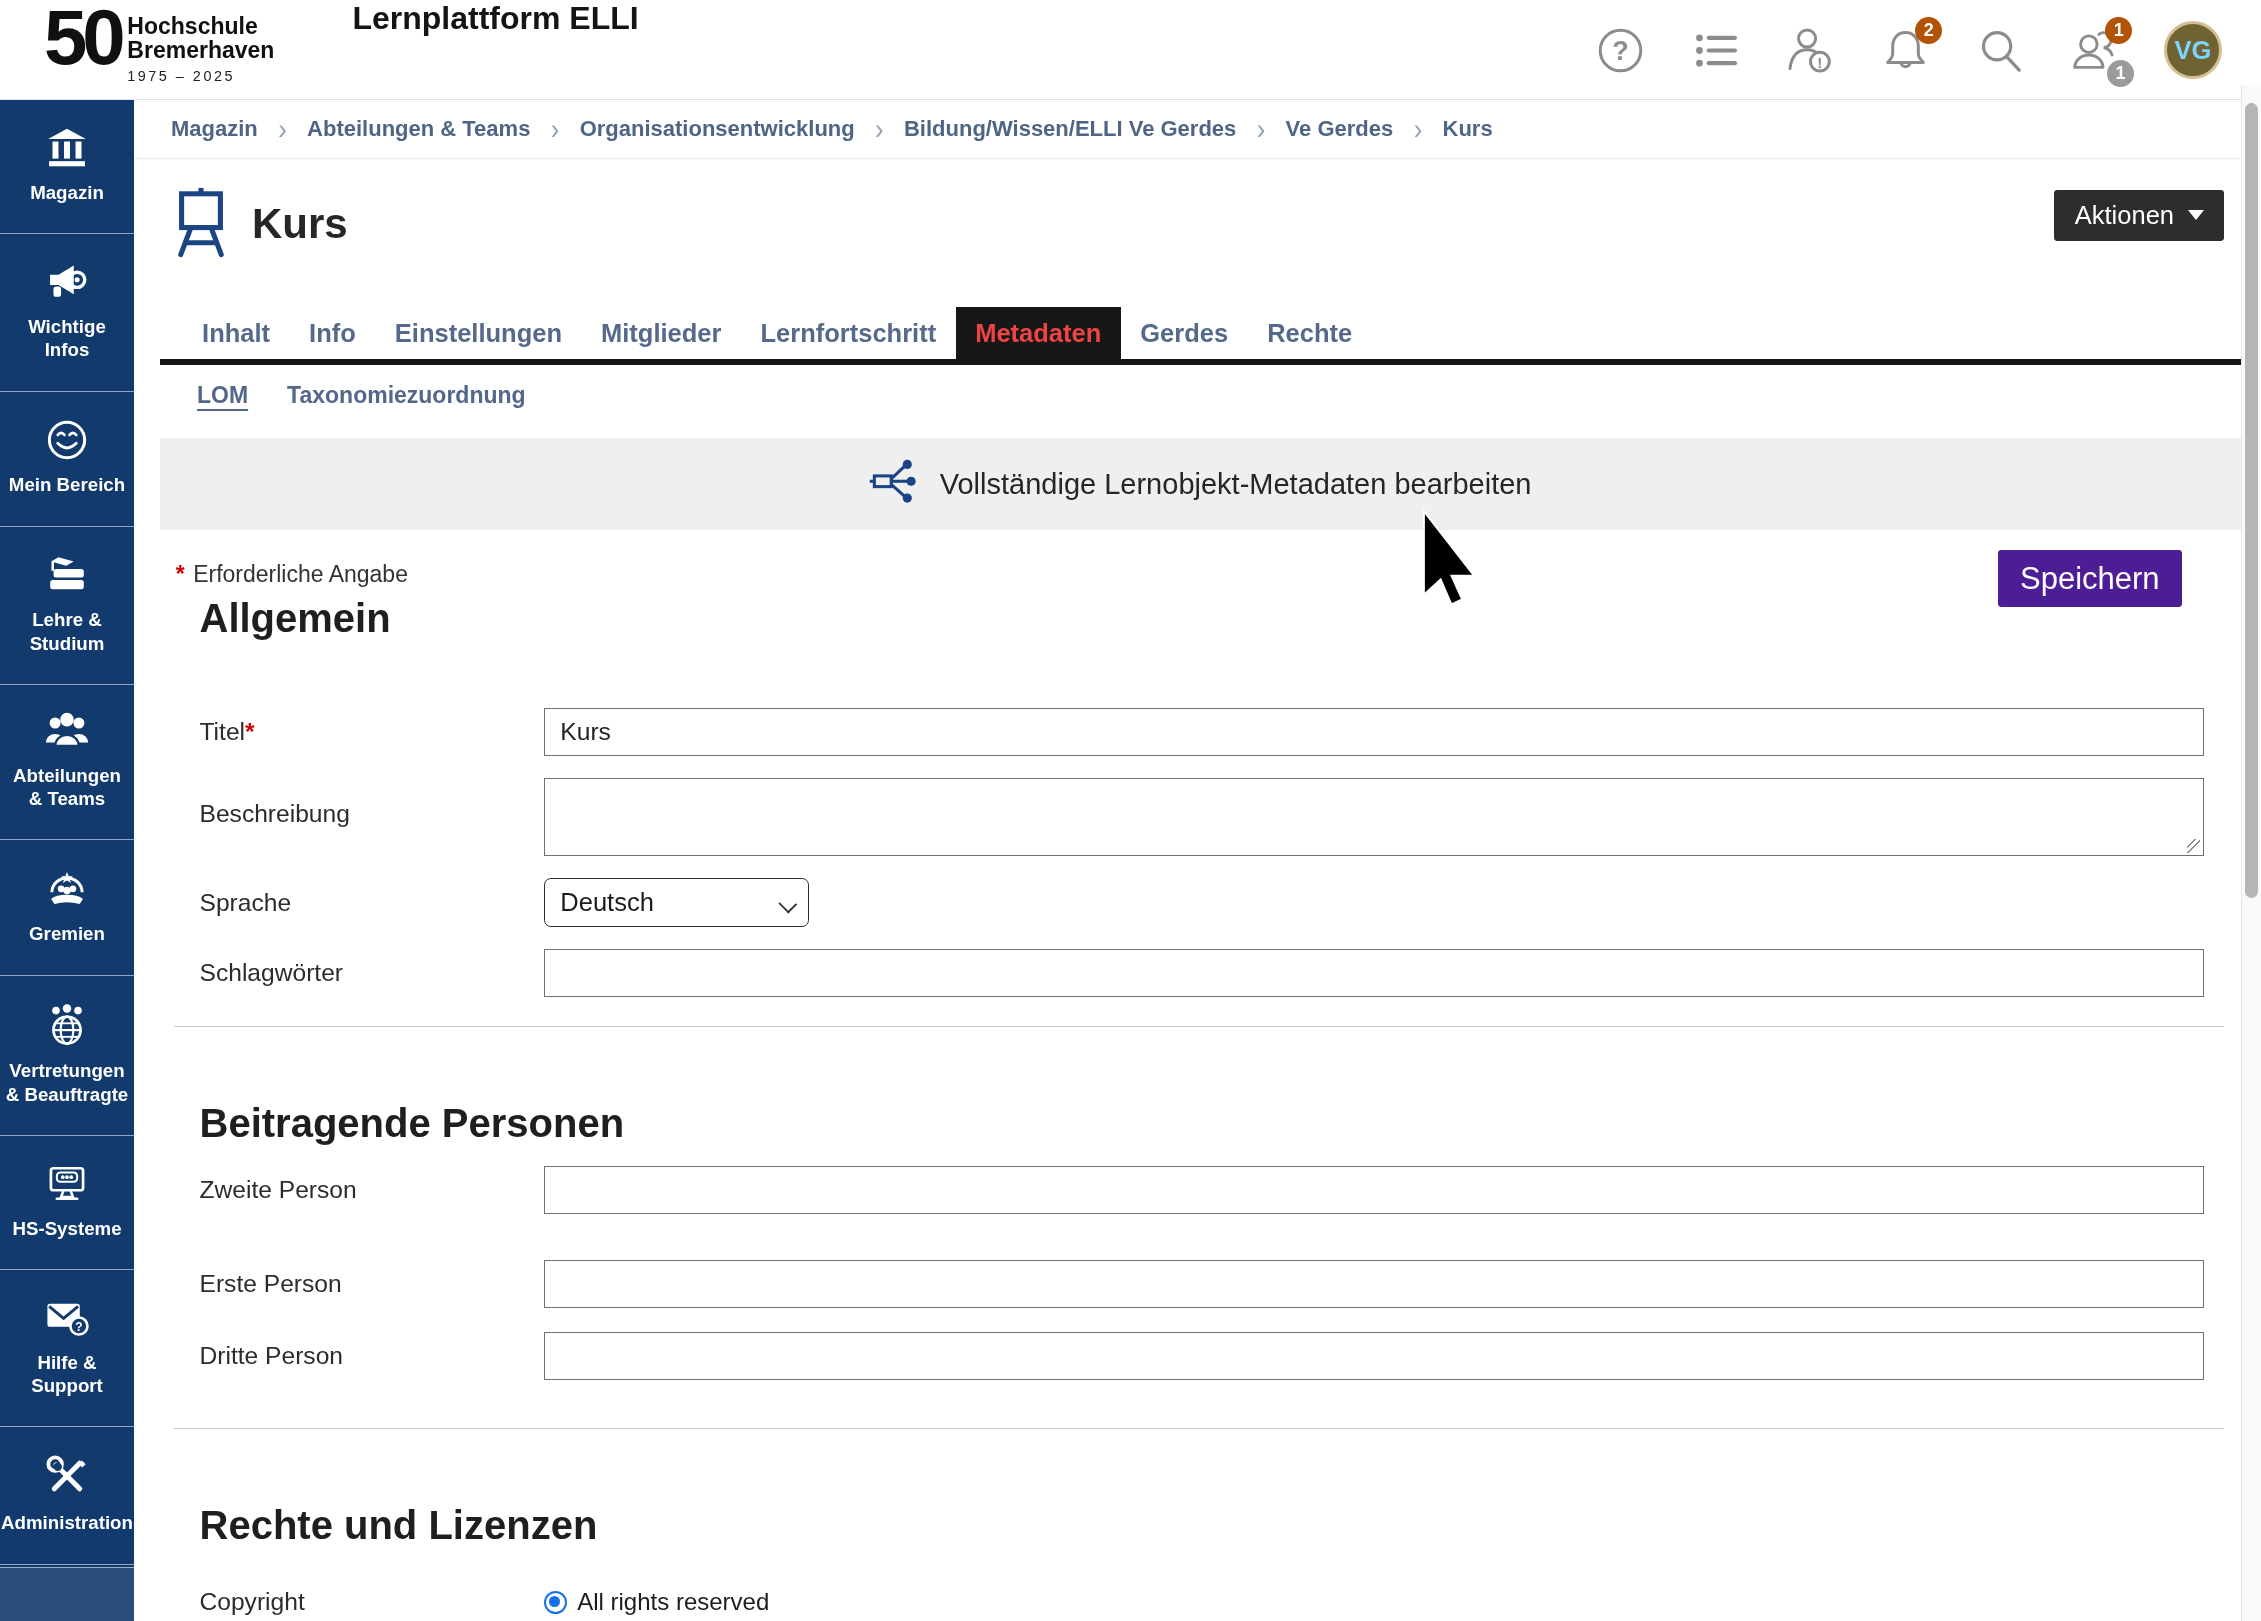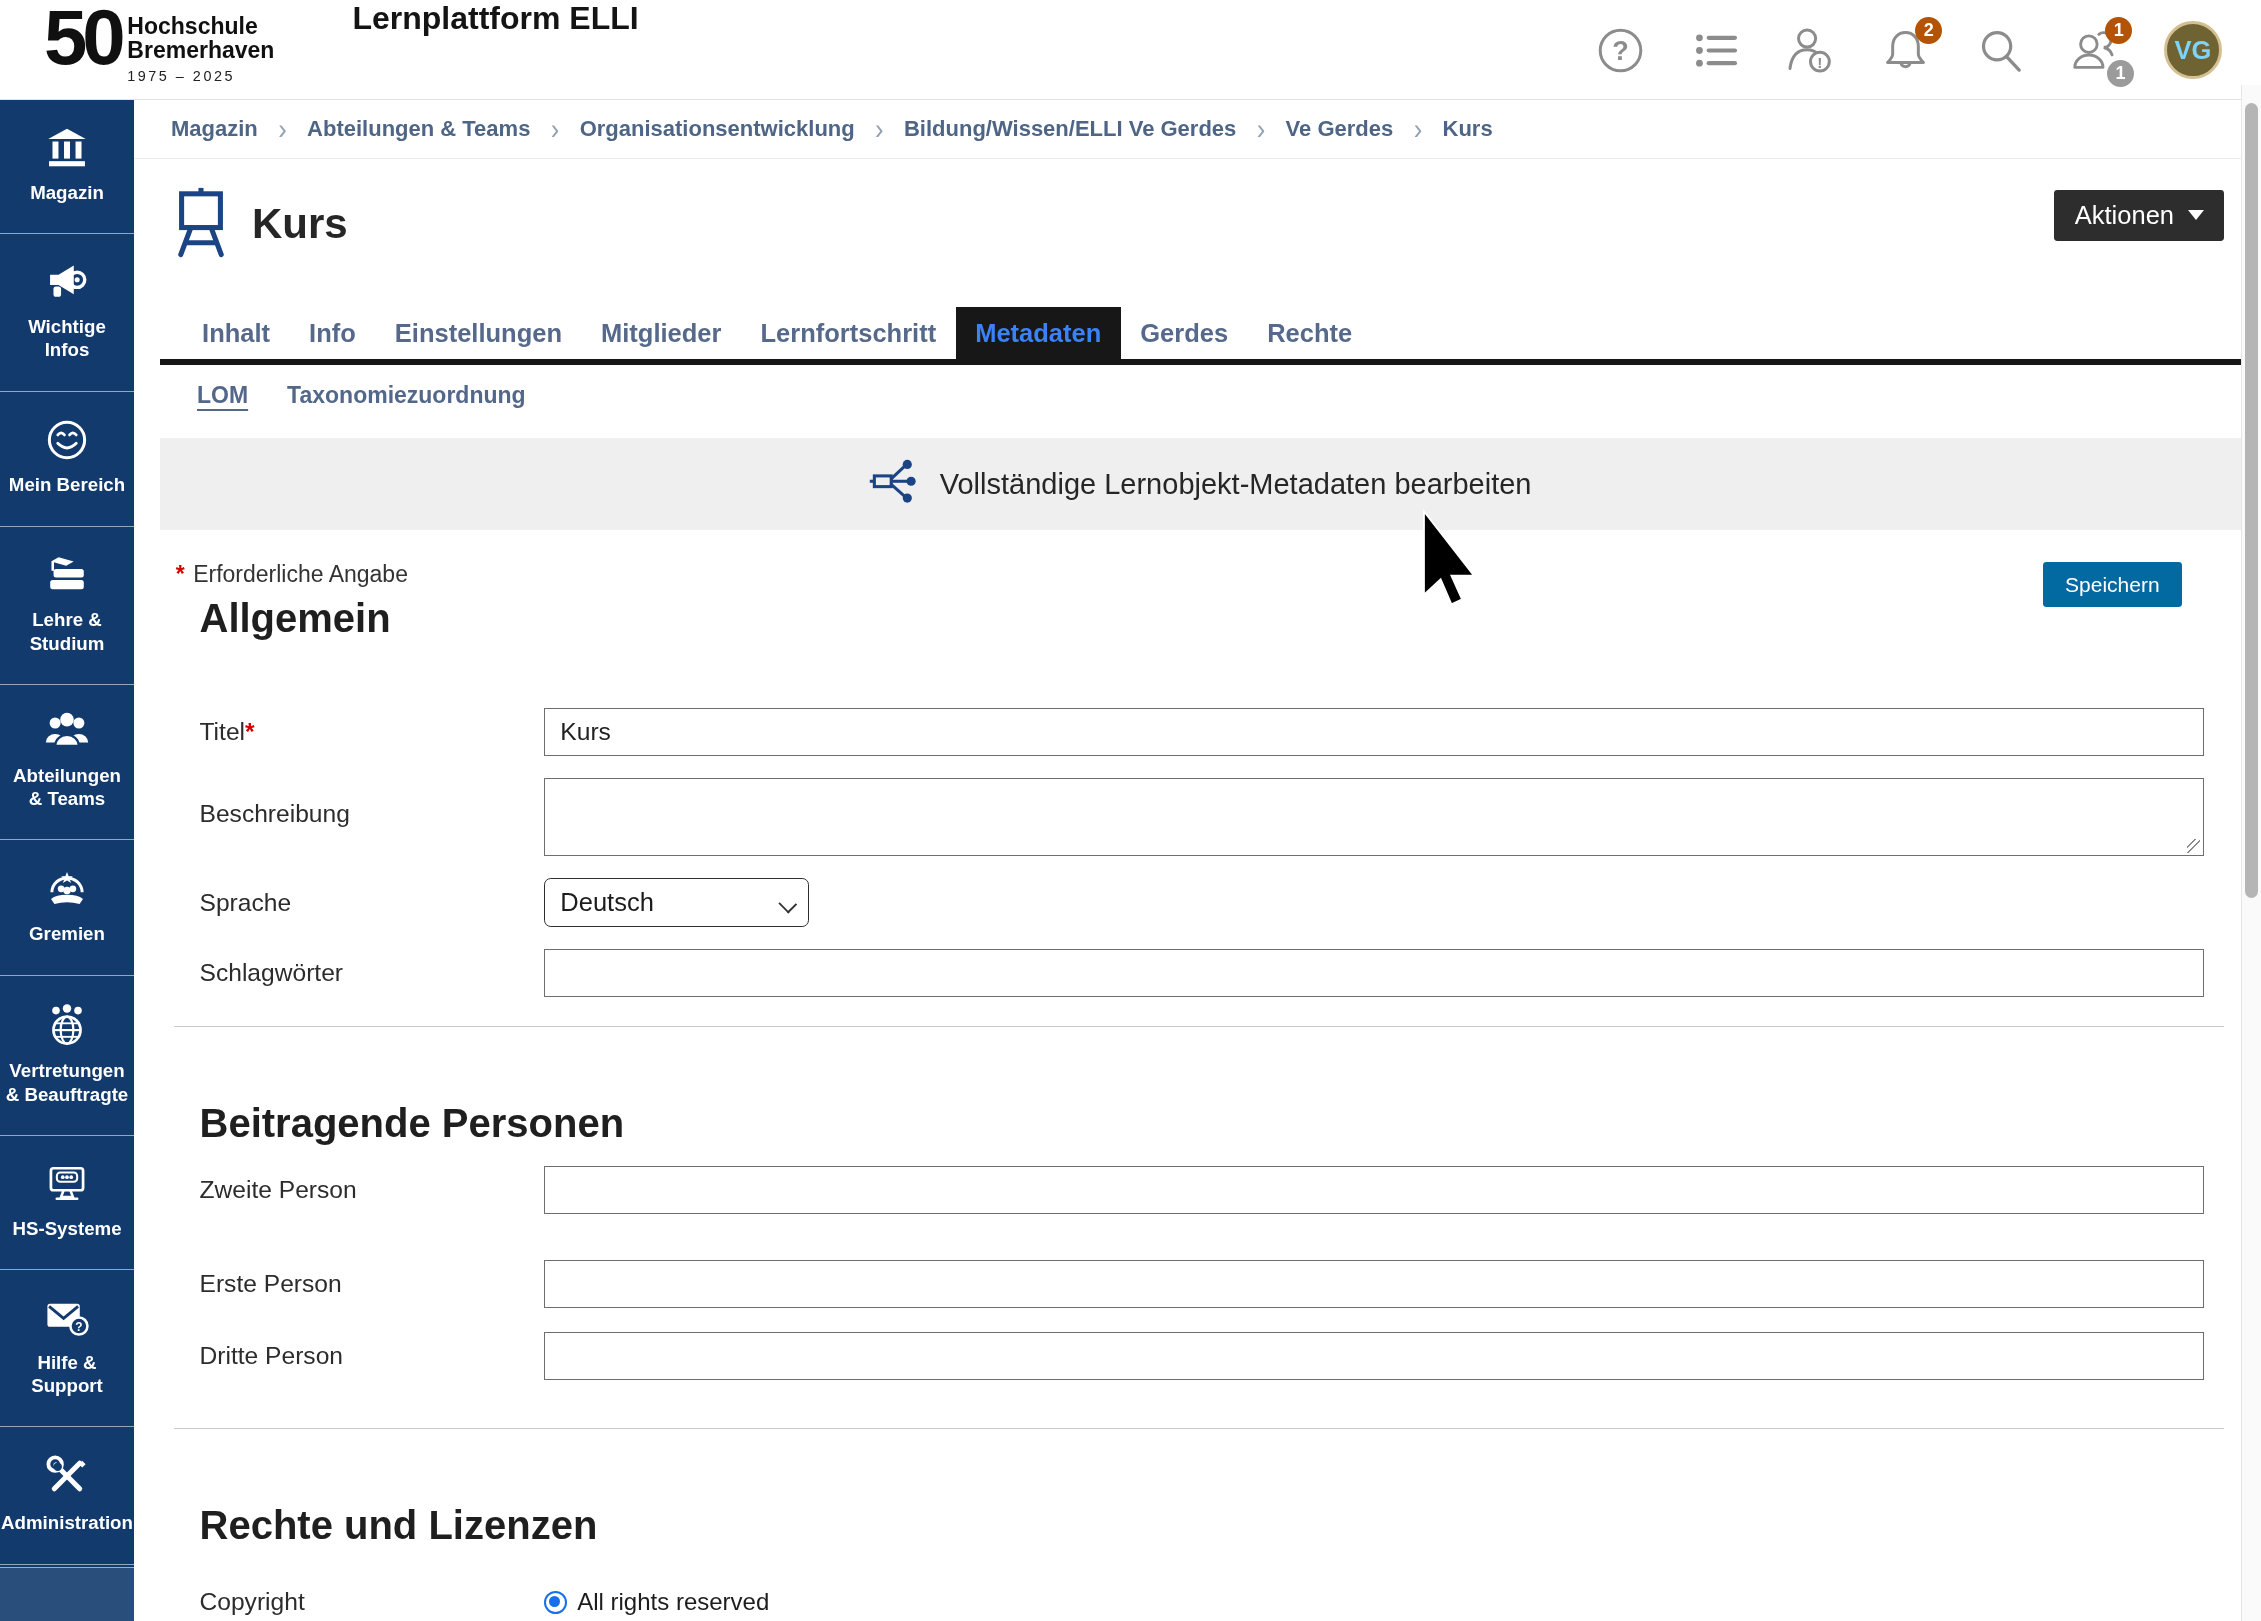--- a/index.html
+++ b/index.html
@@ -74,38 +74,38 @@
   }
   .caret-down { width:0; height:0; border-left:8.5px solid transparent; border-right:8.5px solid transparent; border-top:10.2px solid #fff; }
 
   .tabs {
     margin:48px -37px 0 -14.4px; padding-left:23px; display:flex; align-items:flex-end;
     border-bottom:6px solid #171717;
   }
   .tab {
     padding:12px 19.5px 11px; font-size:25.5px; font-weight:600; color:#56698a; cursor:pointer; white-space:nowrap;
   }
-  .tab.active { background:#171717; color:#3b82f6; }
+  .tab.active { background:#171717; color:#ef4444; }
 
   .subtabs { margin-top:17px; padding-left:23px; display:flex; gap:39px; font-size:23px; font-weight:600; color:#53678a; }
   .subtab { cursor:pointer; }
   .subtab.active { text-decoration:underline; text-underline-offset:6px; text-decoration-thickness:1.7px; }
 
   .banner {
     margin:29px -37px 0 -14.4px; height:92px; background:#efefef;
     display:flex; align-items:center; justify-content:center; gap:22px;
     font-size:29px; color:#262626; cursor:pointer;
   }
 
   .form-head { margin-top:20.4px; height:48px; position:relative; display:flex; align-items:center; }
   .required-hint { font-size:23px; color:#333; margin-left:1.7px; }
   .req-star { color:#d40000; font-weight:700; margin-right:8.5px; }
   .save-btn {
-    position:absolute; right:22px; top:12px; background:#0369a1; color:#fff; border:none;
-    border-radius:3.4px; font-size:21px; font-family:inherit; padding:10.2px 22px; cursor:pointer;
+    position:absolute; right:22px; top:0; background:#4c1d95; color:#fff; border:none;
+    border-radius:3.4px; font-size:31px; font-family:inherit; padding:10.2px 22px; cursor:pointer;
   }
 
   h2.section-h { margin:1.7px 0 0 25.5px; font-size:40px; font-weight:700; color:#1f1f1f; height:37px; line-height:37px; }
   h2.section-h.later { margin-top:78px; }
 
   .form-row { display:grid; grid-template-columns:370px 1fr; align-items:center; margin-top:22px; }
   .form-row.first { margin-top:71px; }
   .form-row.top-align { align-items:flex-start; }
   .f-label { padding-left:25.5px; font-size:24.6px; color:#2c2c2c; }
   .f-label .req-star { margin:0; }

